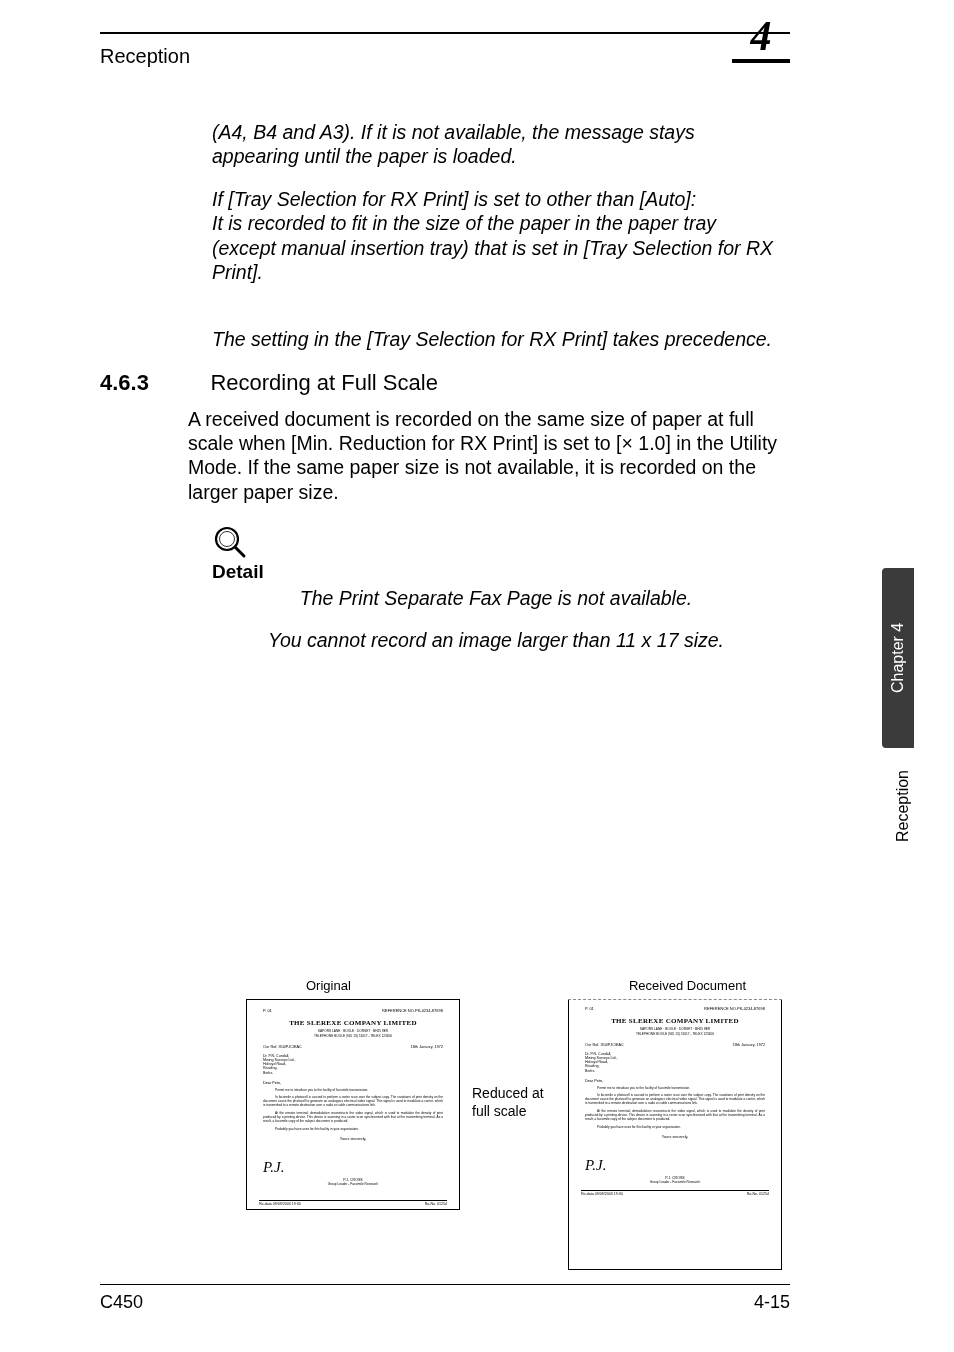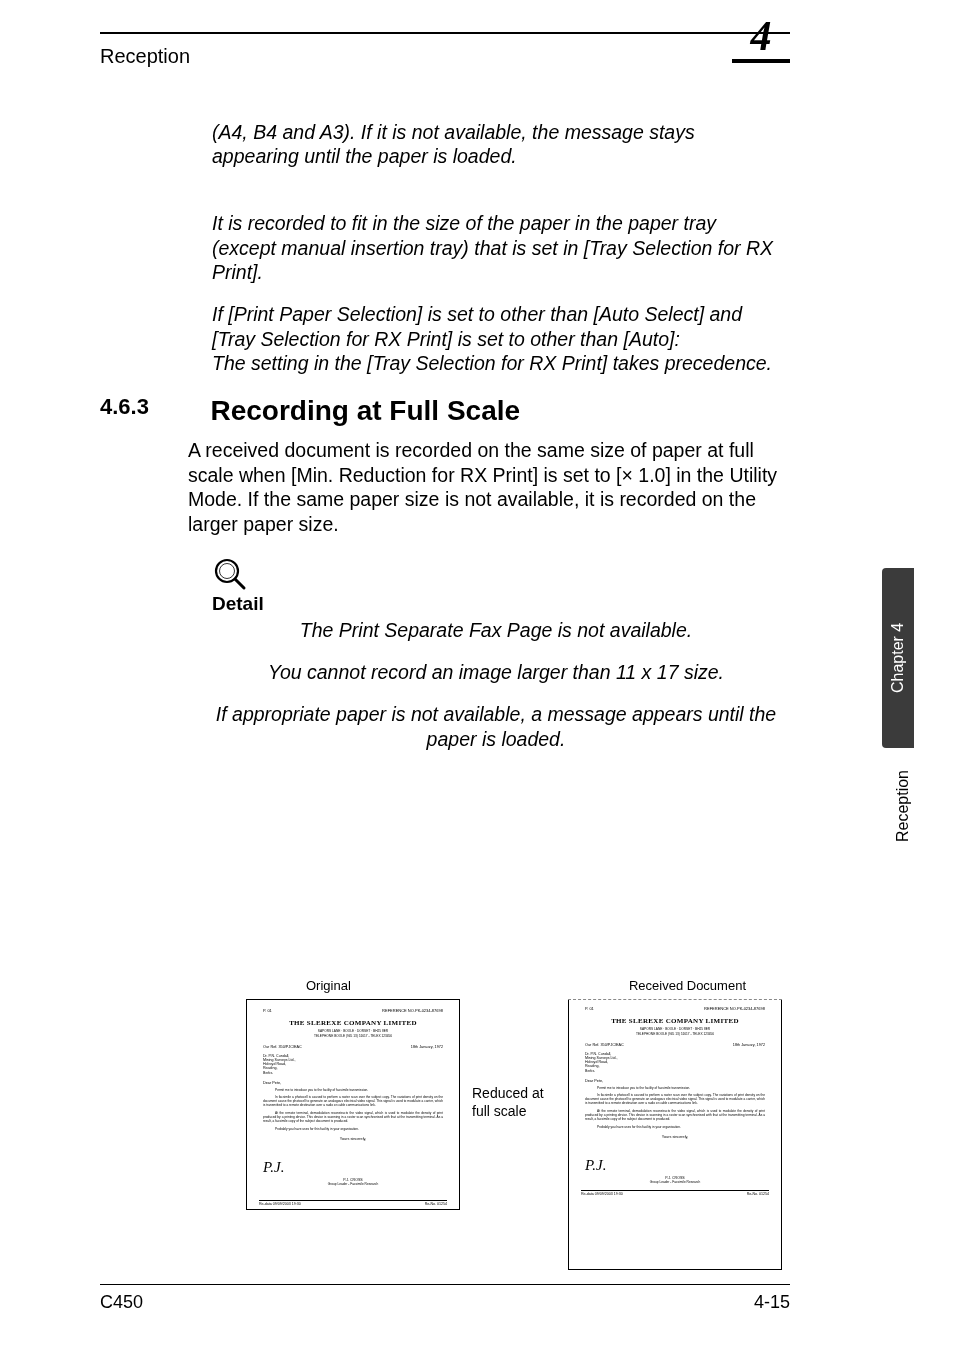--- a/index.html
+++ b/index.html
@@ -11,21 +11,21 @@
   .header-num .num { font-size: 42px; font-style: italic; font-weight: bold; font-family: "Times New Roman", serif; line-height: 1; }
   .header-num .underline { height: 4px; background: #000; margin-top: 2px; }
 
   .body { position: absolute; left: 100px; top: 120px; width: 680px; font-size: 19.5px; line-height: 1.25; }
   .body p { margin-bottom: 18px; }
   .note-block { margin-left: 112px; }
   .italic { font-style: italic; }
 
   .sec-head { margin-top: 8px; margin-bottom: 10px; }
   .sec-num { font-size: 22px; font-weight: bold; display: inline-block; width: 105px; vertical-align: top; }
-  .sec-title { font-size: 28px; font-weight: bold; display: inline-block; }
+  .sec-title { font-size: 22px; font-weight: normal; display: inline-block; }
 
   .main-para { margin-left: 88px; margin-top: 6px; }
 
   .detail-icon { margin-left: 112px; margin-top: 20px; margin-bottom: 0; }
   .detail-label { margin-left: 112px; font-weight: bold; font-size: 19px; margin-bottom: 2px; }
   .detail-block { margin-left: 112px; text-align: center; }
 
   .sidetab { position: absolute; right: 40px; top: 568px; width: 32px; height: 180px; background: #3b3b3b; border-radius: 4px 0 0 4px; }
   .sidetab span { color: #fff; font-size: 16px; writing-mode: vertical-rl; transform: rotate(180deg); display: block; text-align: center; width: 100%; height: 100%; line-height: 32px; }
   .sidetext { position: absolute; right: 42px; top: 770px; font-size: 16px; writing-mode: vertical-rl; transform: rotate(180deg); }
@@ -70,25 +70,25 @@
   <div class="header-title">Reception</div>
   <div class="header-num">
     <div class="num">4</div>
     <div class="underline"></div>
   </div>
 
   <div class="body">
     <div class="note-block italic">
       <p>(A4, B4 and A3). If it is not available, the message stays appearing until the paper is loaded.</p>
       <p>
-        <br>
+        <span>If [Tray Selection for RX Print] is set to other than [Auto]:</span><br>
         <span>It is recorded to fit in the size of the paper in the paper tray (except manual insertion tray) that is set in [Tray Selection for RX Print].</span>
       </p>
       <p>
-        <span>If [Print Paper Selection] is set to other than [Auto Select] and [Tray Selection for RX Print] is set to other than [Auto]:</span><br>
+        <br>
         <span>The setting in the [Tray Selection for RX Print] takes precedence.</span>
       </p>
     </div>
 
     <div class="sec-head">
       <span class="sec-num">4.6.3</span>
       <span class="sec-title">Recording at Full Scale</span>
     </div>
 
     <p class="main-para">A received document is recorded on the same size of paper at full scale when [Min. Reduction for RX Print] is set to [× 1.0] in the Utility Mode. If the same paper size is not available, it is recorded on the larger paper size.</p>
@@ -97,21 +97,20 @@
       <svg class="magnifier" width="36" height="36" viewBox="0 0 36 36">
         <circle cx="15" cy="15" r="11" fill="none" stroke="#000" stroke-width="2.2"></circle>
         <ellipse cx="15" cy="15" rx="7.5" ry="7.5" fill="none" stroke="#000" stroke-width="0.8"></ellipse>
         <line x1="23" y1="23" x2="32" y2="32" stroke="#000" stroke-width="3" stroke-linecap="round"></line>
       </svg>
     </div>
     <div class="detail-label">Detail</div>
     <div class="detail-block italic">
       <p>The Print Separate Fax Page is not available.</p>
       <p>You cannot record an image larger than 11 x 17 size.</p>
-      <p>If appropriate paper is not available, a message appears until the paper is loaded.</p>
     </div>
   </div>
 
   <div class="diagram">
     <div class="diag-top-labels">
       <div class="orig">Original</div>
       <div class="recv">Received Document</div>
     </div>
     <div class="diag-row">
 

